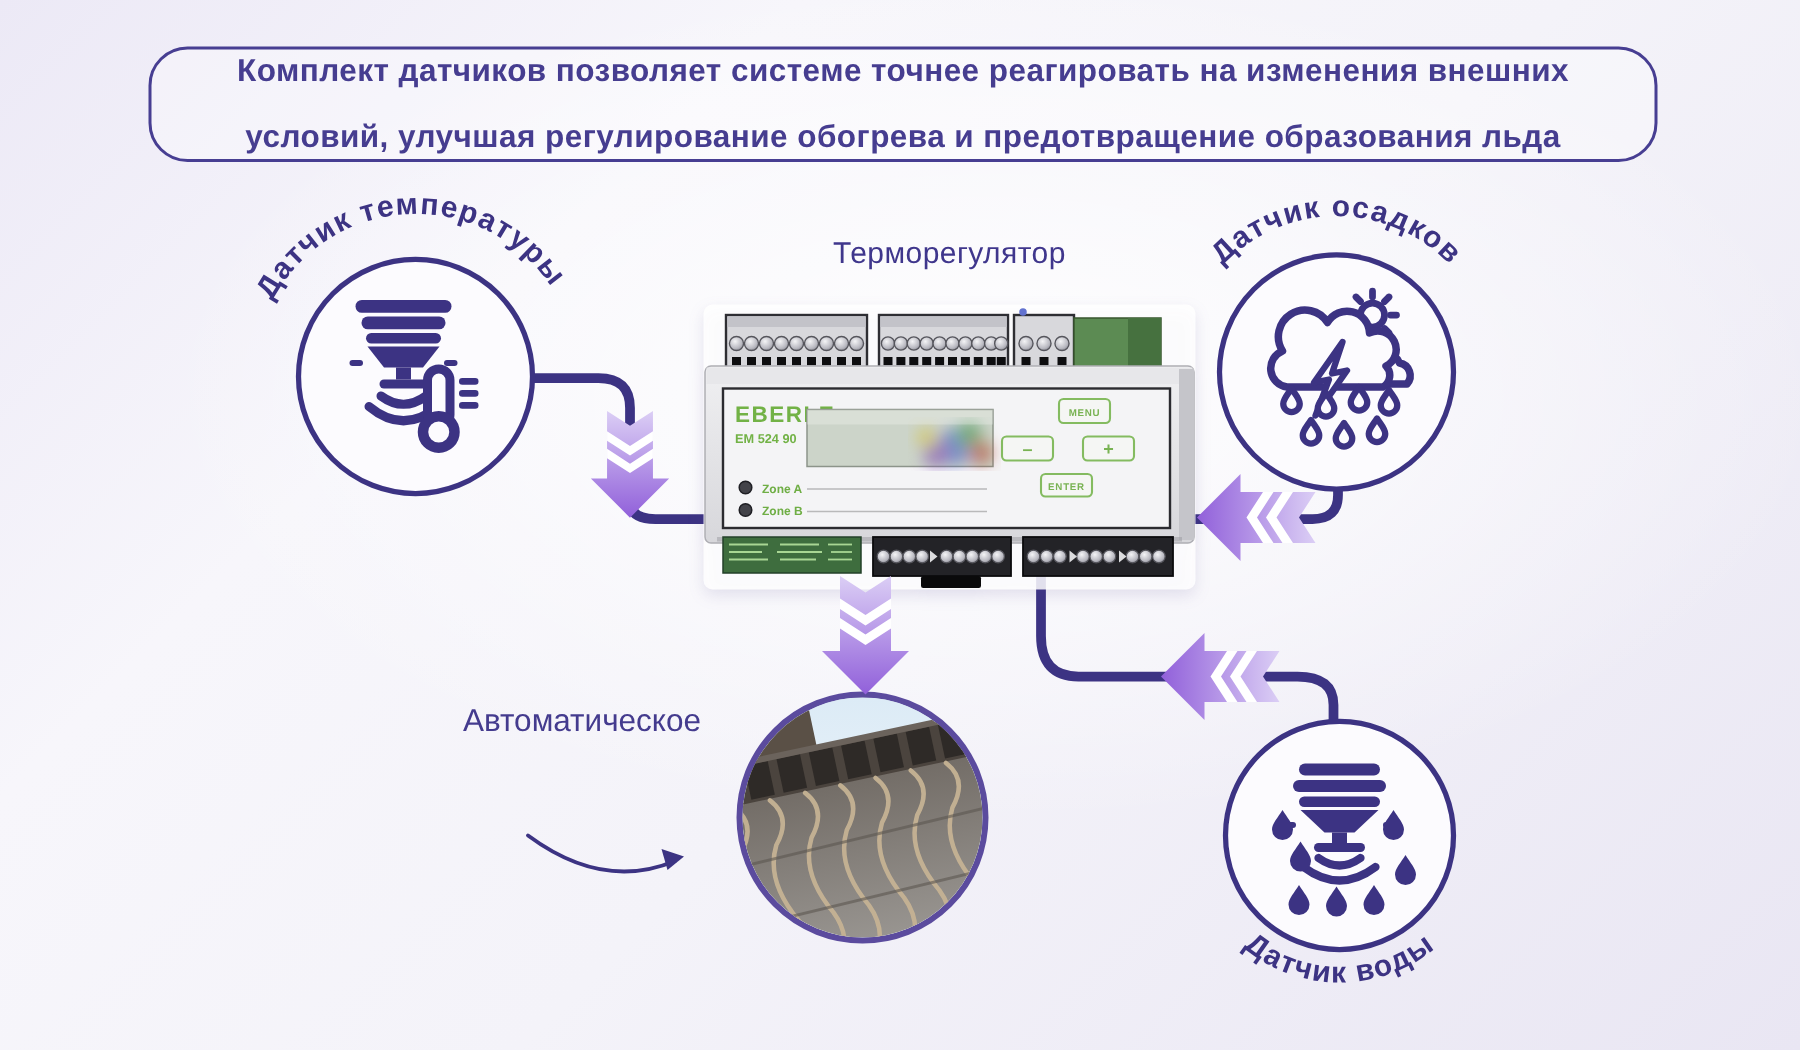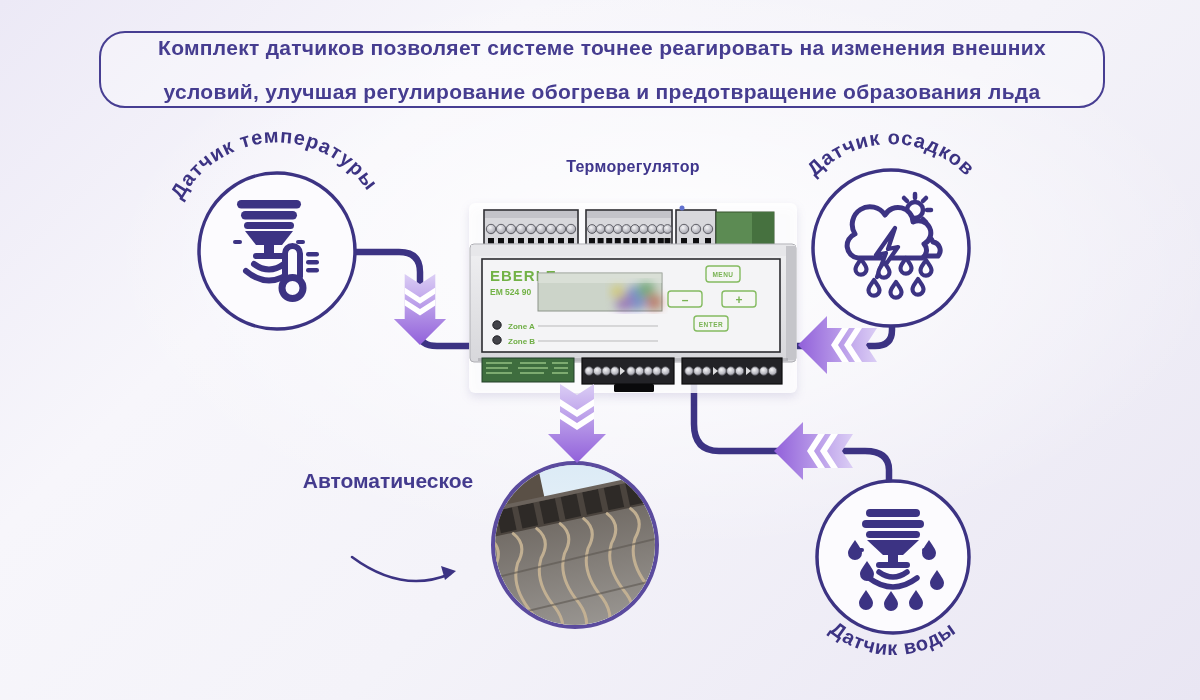--- a/index.html
+++ b/index.html
@@ -19,26 +19,26 @@
     background:rgba(255,255,255,.30);
     display:flex;flex-direction:column;justify-content:space-between;align-items:center;
   }
   .header-box span{
     display:block;color:#463d90;font-size:21px;font-weight:bold;
     letter-spacing:.3px;line-height:29px;white-space:nowrap;
   }
 
   .title-thermo{
     position:absolute;left:518px;top:158px;width:230px;z-index:2;text-align:center;
-    font-size:16px;font-weight:bold;color:#3f368c;letter-spacing:.3px;
+    font-size:20px;font-weight:normal;color:#3f368c;letter-spacing:.3px;
   }
 
   .output-label{
     position:absolute;left:262px;top:464px;width:252px;z-index:2;text-align:center;
-    font-size:21px;font-weight:bold;color:#443b8e;line-height:33px;
+    font-size:21px;font-weight:normal;color:#443b8e;line-height:33px;
   }
   .output-label span{display:block;}
 
   .node-svg{position:absolute;z-index:2;}
   #node-temp{left:127px;top:101px;}
   #node-precip{left:741px;top:98px;}
   #node-water{left:743px;top:407px;}
 
   .device-svg{
     position:absolute;left:468px;top:202px;z-index:3;

